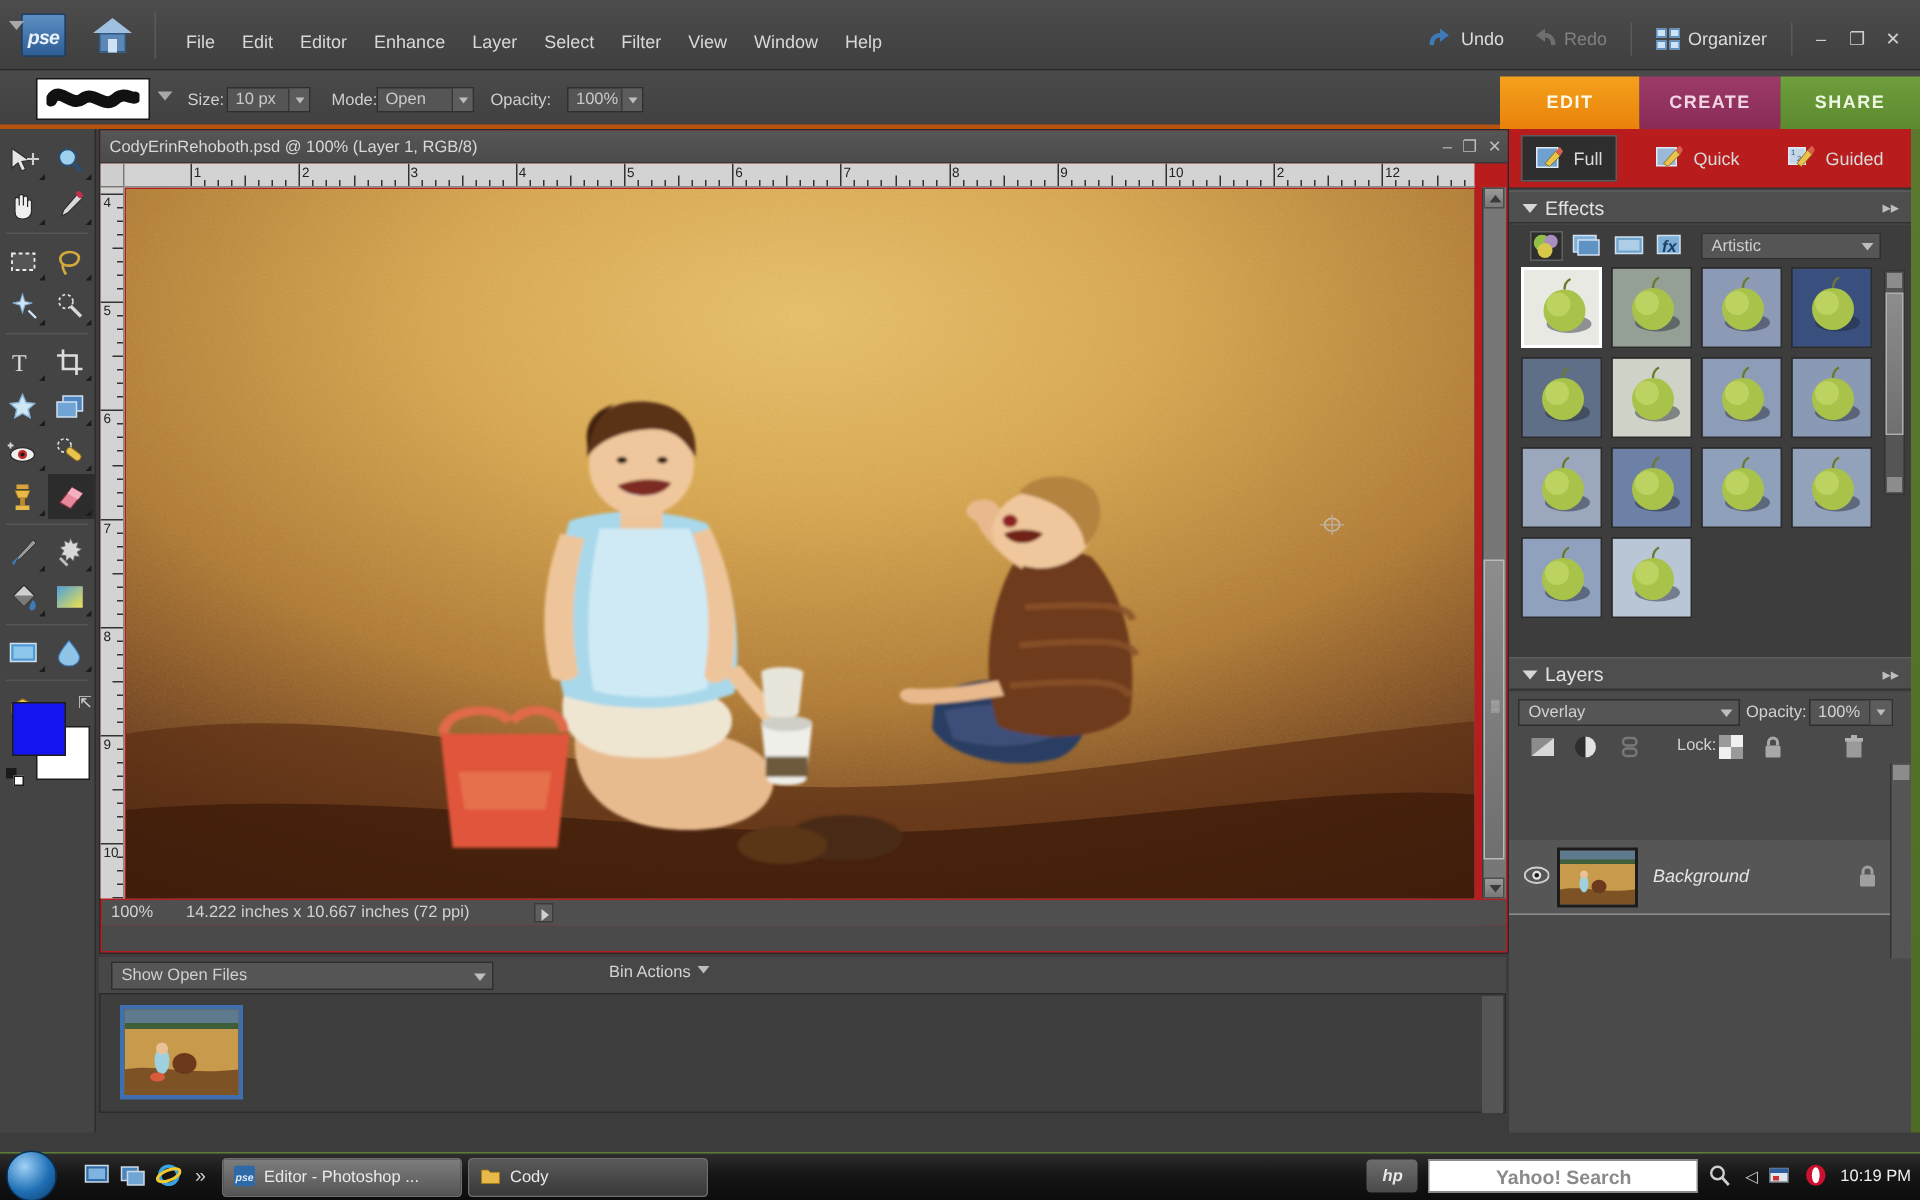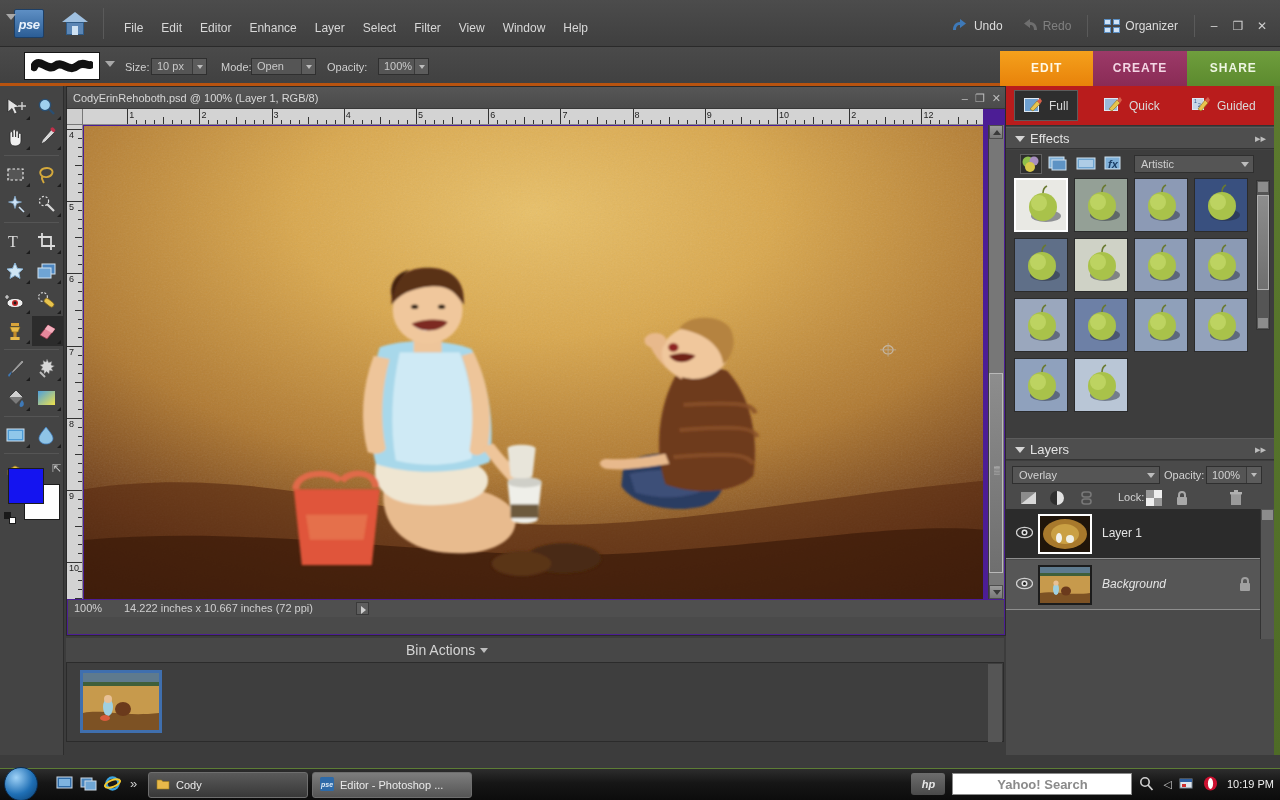--- a/index.html
+++ b/index.html
@@ -71,21 +71,21 @@
   .swatches{ position:absolute; left:8px; top:382px; width:52px; height:52px; }
   .sw-back{ position:absolute; left:16px; top:16px; width:36px; height:36px; background:#fff; border:1px solid #1c1c1c; cursor:pointer; }
   .sw-fore{ position:absolute; left:0; top:0; width:36px; height:36px; background:#1414f0; border:1px solid #1c1c1c; cursor:pointer; }
   .sw-swap{ position:absolute; left:44px; top:-6px; font-size:11px; color:#d0d0d0; cursor:pointer; }
   .sw-def{ position:absolute; left:-4px; top:44px; width:12px; height:12px; cursor:pointer; }
   .sw-def i{ position:absolute; left:0; top:0; width:7px; height:7px; background:#1a1a1a; }
   .sw-def b{ position:absolute; left:5px; top:5px; width:7px; height:7px; background:#fff; border:1px solid #1a1a1a; }
 
   
   .docwin{ position:absolute; left:66px; top:86px; width:940px; height:550px;
-    background:#4c1d95; border:1px solid #2a2a2a; }
+    background:#b91c1c; border:1px solid #2a2a2a; }
   .doc-title{ position:absolute; left:0; top:0; width:100%; height:22px;
      background:linear-gradient(#565656,#4b4b4b); border-bottom:1px solid #383838;
      font-size:11px; color:#d8d8d8; line-height:22px; padding-left:6px; }
   .doc-wctrl{ position:absolute; right:4px; top:3px; display:flex; gap:7px; }
   .doc-wctrl span{ color:#bdbdbd; font-size:11px; cursor:pointer; line-height:16px; }
   .ruler-corner{ position:absolute; left:0; top:22px; width:16px; height:16px; background:#cfcfcf; border-right:1px solid #777; border-bottom:1px solid #777;}
   .ruler-h{ position:absolute; left:16px; top:22px; height:16px; right:22px; background:#d3d3d3;
     border-bottom:1px solid #8a8a8a; overflow:hidden; }
   .ruler-v{ position:absolute; left:0; top:38px; width:16px; bottom:36px; background:#d3d3d3;
     border-right:1px solid #8a8a8a; overflow:hidden; }
@@ -110,21 +110,21 @@
      border-top:4px solid transparent;border-bottom:4px solid transparent;border-left:5px solid #d0d0d0;}
   .doc-bottom{ position:absolute; left:1px; right:1px; bottom:1px; height:17px; background:#4a4a4a; }
 
   
   .binbar{ position:absolute; left:66px; top:638px; width:938px; height:24px; background:#474747; }
   .bin-select{ position:absolute; left:8px; top:3px; width:255px; height:19px; background:#555;
      border:1px solid #2f2f2f; font-size:11px; color:#cfcfcf; line-height:17px; padding-left:6px; cursor:pointer;}
   .bin-select .ddarrow{ position:absolute; right:0; top:0; width:16px; height:17px; }
   .bin-select .ddarrow:after{ content:""; position:absolute; left:4px; top:7px; width:0;height:0;
      border-left:4px solid transparent;border-right:4px solid transparent;border-top:5px solid #bdbdbd; }
-  .bin-actions{ position:absolute; left:340px; top:4px; font-size:14px; color:#d4d4d4; cursor:pointer;text-align:right;}
+  .bin-actions{ position:absolute; left:340px; top:4px; font-size:11px; color:#d4d4d4; cursor:pointer;text-align:right;}
   .bin-actions:after{ content:""; display:inline-block; margin-left:5px; width:0;height:0;
     border-left:4px solid transparent;border-right:4px solid transparent;border-top:5px solid #bdbdbd; vertical-align:2px;}
   .binarea{ position:absolute; left:66px; top:662px; width:938px; height:80px; background:#3e3e3e; border:1px solid #2b2b2b; }
   .binthumb{ position:absolute; left:13px; top:7px; width:82px; height:63px; border:3px solid #3f6fae; cursor:pointer; }
   .bin-vs{ position:absolute; right:1px; top:1px; width:14px; height:78px; background:#555; }
   .hidebin{ position:absolute; left:0; bottom:0; width:1005px; height:18px; background:#3f3f3f; }
   .hidebin span{ position:absolute; left:28px; top:3px; font-size:11px; color:#cfcfcf; cursor:pointer;}
   .hidebin .tri{ position:absolute; left:14px; top:6px; width:0;height:0;
      border-left:5px solid transparent;border-right:5px solid transparent;border-top:6px solid #cfcfcf; }
 
@@ -932,20 +932,24 @@
 
     <div class="statusbar">
       <div class="st-zoom">100%</div>
       <div class="st-dims">14.222 inches x 10.667 inches (72 ppi)</div>
       <div class="st-arrow"></div>
     </div>
     <div class="doc-bottom"></div>
   </div>
 
   <div class="binbar">
+    <div class="bin-select">
+      <span>Show Open Files</span>
+      <span class="ddarrow"></span>
+    </div>
     <div class="bin-actions">Bin Actions</div>
   </div>
   <div class="binarea">
     <div class="binthumb">
       <svg width="76" height="57" viewBox="0 0 76 57">
         <rect width="76" height="57" fill="#c79a4c"></rect>
         <rect width="76" height="10" fill="#5e7a8e"></rect>
         <rect y="9" width="76" height="4" fill="#3f5f3a"></rect>
         <path d="M0 40 C20 36 40 44 76 40 L76 57 L0 57 Z" fill="#7d5224"></path>
         <ellipse cx="25" cy="34" rx="5" ry="9" fill="#9fd0e0"></ellipse>
@@ -1204,39 +1208,20 @@
         </div>
         <div class="lt" style="left:222px;">
           <svg width="16" height="16" viewBox="0 0 16 16">
               <rect x="3" y="4" width="10" height="11" fill="#9a9a9a"></rect>
               <rect x="2" y="2" width="12" height="2.4" fill="#b0b0b0"></rect>
               <rect x="6" y="0" width="4" height="2" fill="#b0b0b0"></rect>
             </svg>
         </div>
       </div>
 
-      <div class="lyr-row active" style="top:48px;">
-        <div class="eye">
-          <svg width="17" height="13" viewBox="0 0 17 13">
-              <ellipse cx="8.5" cy="6.5" rx="8" ry="5.2" fill="none" stroke="#cfcfcf" stroke-width="1.3"></ellipse>
-              <circle cx="8.5" cy="6.5" r="3" fill="#e2e2e2"></circle>
-              <circle cx="8.5" cy="6.5" r="1.5" fill="#1c1c1c"></circle>
-            </svg>
-        </div>
-        <div class="lthumb">
-          <svg width="50" height="36" viewBox="0 0 50 36">
-              <rect width="50" height="36" fill="#20150a"></rect>
-            <ellipse cx="25" cy="18" rx="22" ry="15" fill="#a8792c"></ellipse>
-            <ellipse cx="25" cy="18" rx="14" ry="10" fill="#caa044"></ellipse>
-            <ellipse cx="19" cy="22" rx="3" ry="5" fill="#f2f2ee"></ellipse>
-            <ellipse cx="30" cy="23" rx="4" ry="4" fill="#efefe6"></ellipse>
-            </svg>
-        </div>
-        <div class="lname">Layer 1</div>
-      </div>
 
       <div class="lyr-row inactive" style="top:99px;">
         <div class="eye">
           <svg width="17" height="13" viewBox="0 0 17 13">
               <ellipse cx="8.5" cy="6.5" rx="8" ry="5.2" fill="none" stroke="#cfcfcf" stroke-width="1.3"></ellipse>
               <circle cx="8.5" cy="6.5" r="3" fill="#e2e2e2"></circle>
               <circle cx="8.5" cy="6.5" r="1.5" fill="#1c1c1c"></circle>
             </svg>
         </div>
         <div class="lthumb nb">
@@ -1282,36 +1267,36 @@
       <div class="qicon">
         <svg width="17" height="17" viewBox="0 0 17 17">
             <ellipse cx="8.5" cy="8.5" rx="6" ry="6" fill="none" stroke="#39a3e0" stroke-width="2.4"></ellipse>
             <ellipse cx="8.5" cy="8.5" rx="8" ry="3.4" fill="none" stroke="#f3c92e" stroke-width="2" transform="rotate(-22 8.5 8.5)"></ellipse>
           </svg>
       </div>
       <div class="qchev">»</div>
     </div>
 
     <div class="tasks">
-      <div class="task">
-        <span>
-          <svg width="14" height="14" viewBox="0 0 14 14">
-              <path d="M1 3 L5.5 3 L6.8 4.5 L13 4.5 L13 12 L1 12 Z" fill="#e8b94a" stroke="#a07c18" stroke-width="0.6"></path>
-            </svg>
-        </span>
-        <span>Cody</span>
-      </div>
       <div class="task active">
         <span>
           <svg width="14" height="14" viewBox="0 0 14 14">
               <rect width="14" height="14" fill="#2e6aa8" rx="1.5"></rect>
               <text x="1" y="10" font-size="7" fill="#dce9f5" font-style="italic" font-weight="bold">pse</text>
             </svg>
         </span>
         <span>Editor - Photoshop ...</span>
+      </div>
+      <div class="task">
+        <span>
+          <svg width="14" height="14" viewBox="0 0 14 14">
+              <path d="M1 3 L5.5 3 L6.8 4.5 L13 4.5 L13 12 L1 12 Z" fill="#e8b94a" stroke="#a07c18" stroke-width="0.6"></path>
+            </svg>
+        </span>
+        <span>Cody</span>
       </div>
     </div>
 
     <div class="tray">
       <div class="hp">hp</div>
       <div class="yahoo">Yahoo! Search</div>
       <div class="qicon">
         <svg width="15" height="15" viewBox="0 0 15 15">
             <circle cx="6" cy="6" r="4.2" fill="none" stroke="#d0d0d0" stroke-width="1.6"></circle>
             <path d="M9 9 L13.5 14" stroke="#d0d0d0" stroke-width="1.8"></path>

